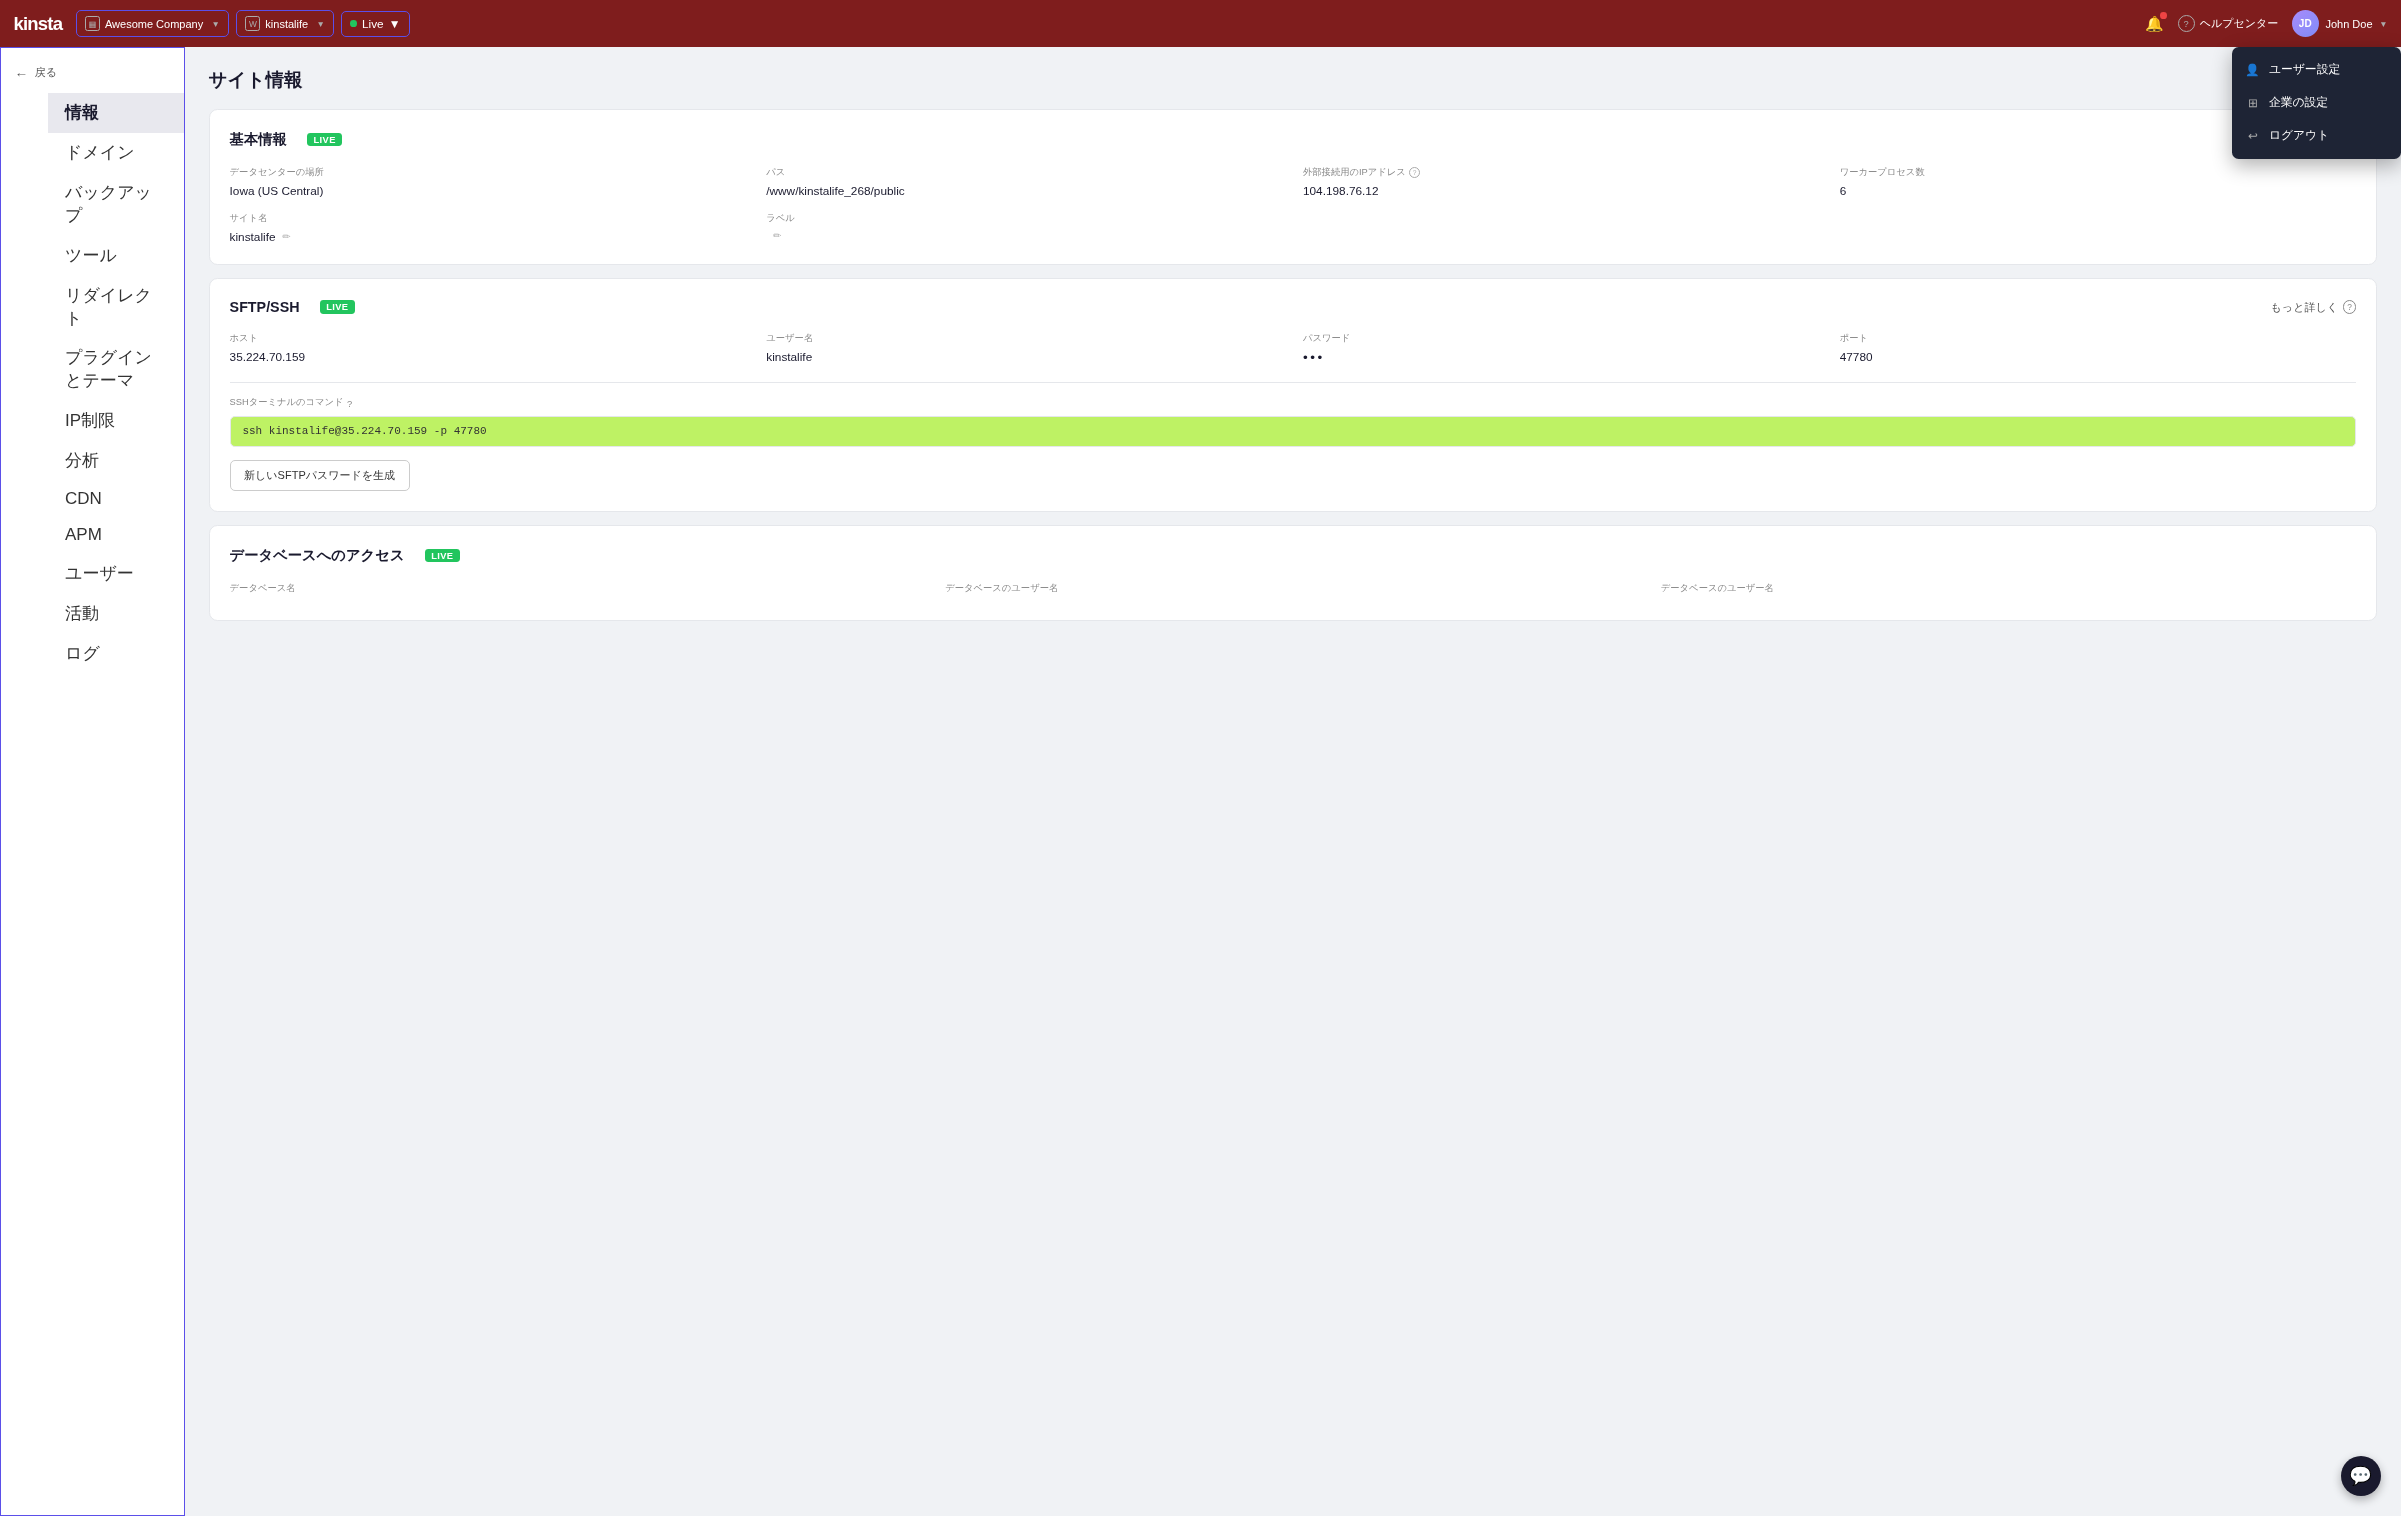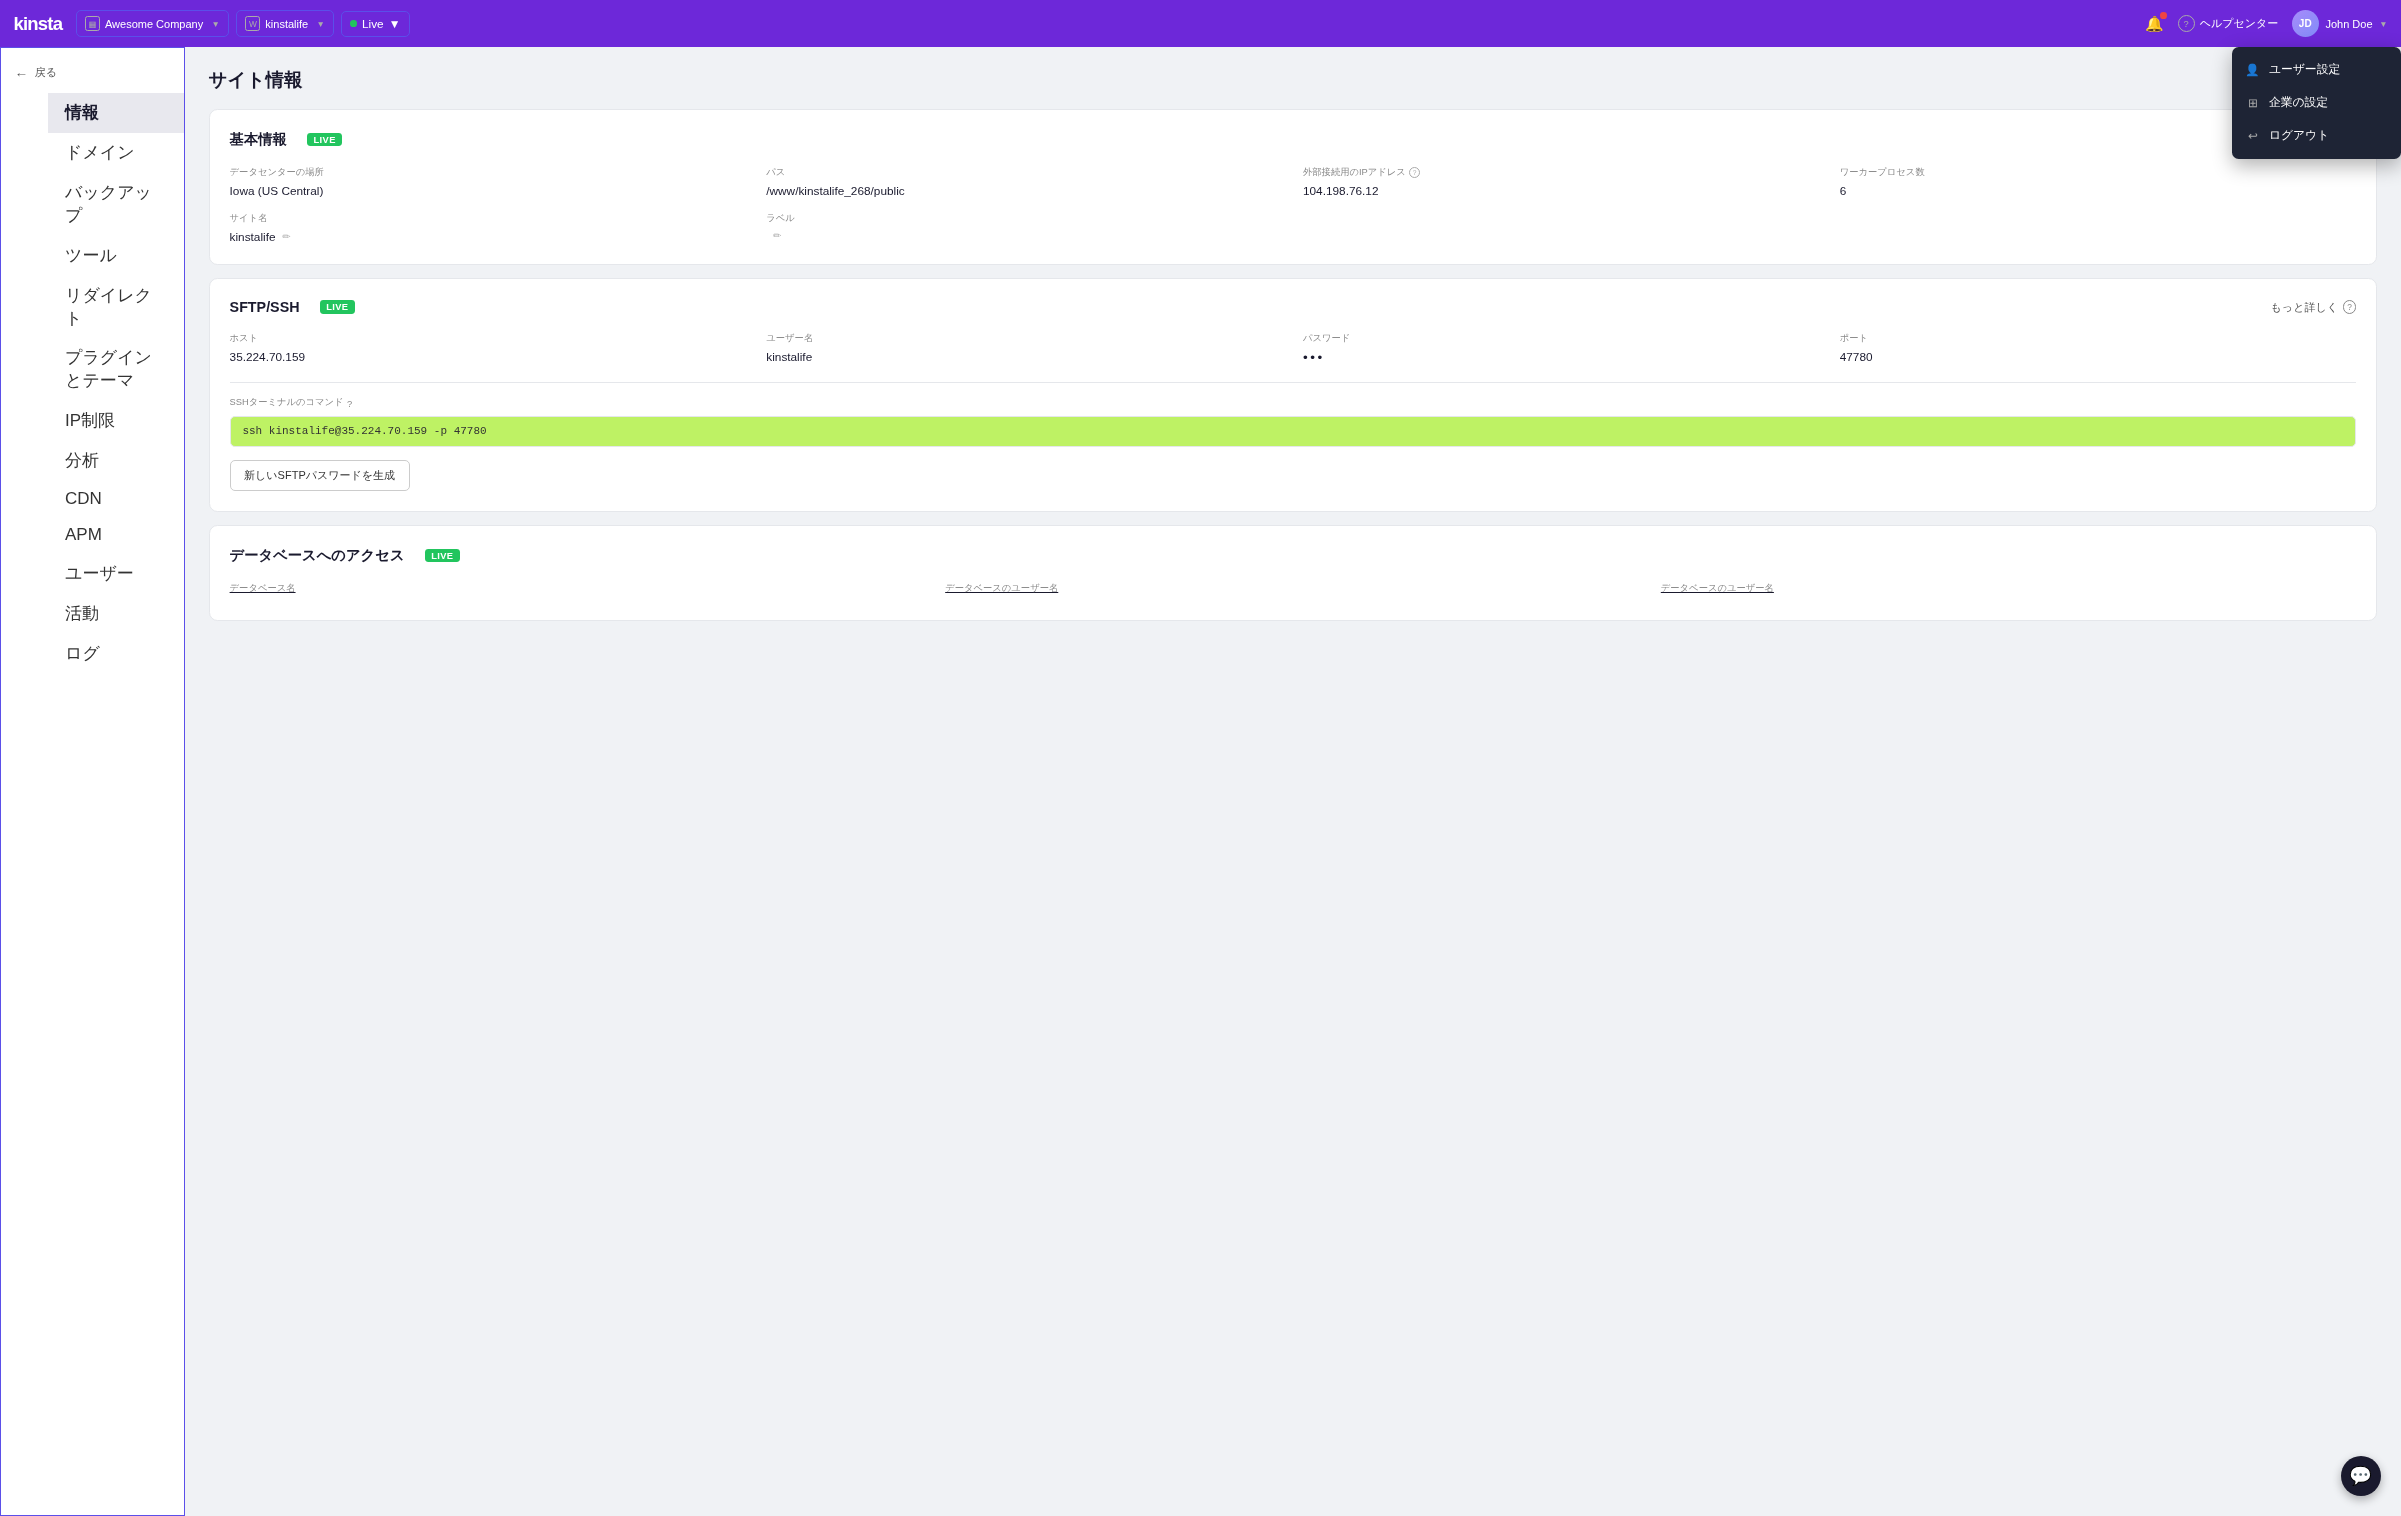--- a/index.html
+++ b/index.html
@@ -1,20 +1,20 @@
 <!DOCTYPE html>
 <html style="font-size:13.5px"><head>
   <meta charset="utf-8">
   <style>
     * { box-sizing: border-box; margin: 0; padding: 0; }
     body { font-family: -apple-system, BlinkMacSystemFont, 'Segoe UI', sans-serif; background: #f0f2f5; color: #1a1a2e; font-size: 11.8px; }
 
     
     .header {
-      background: #6d28d9;
+      background: #7f1d1d;
       height: 47px;
       display: flex;
       align-items: center;
       padding: 0 13.5px;
       gap: 6.7px;
       position: relative;
       z-index: 100;
     }
     .header-logo {
       color: white;
@@ -328,21 +328,20 @@
       cursor: pointer;
       margin-top: 13.5px;
       color: #333;
     }
 
     
     .db-grid {
       display: grid;
       grid-template-columns: repeat(3, 1fr);
       gap: 13.5px 20px;
-      text-decoration: underline;
     }
 
     
     .chat-btn {
       position: fixed;
       bottom: 20px;
       right: 20px;
       width: 40px;
       height: 40px;
       background: #1a1a2e;

